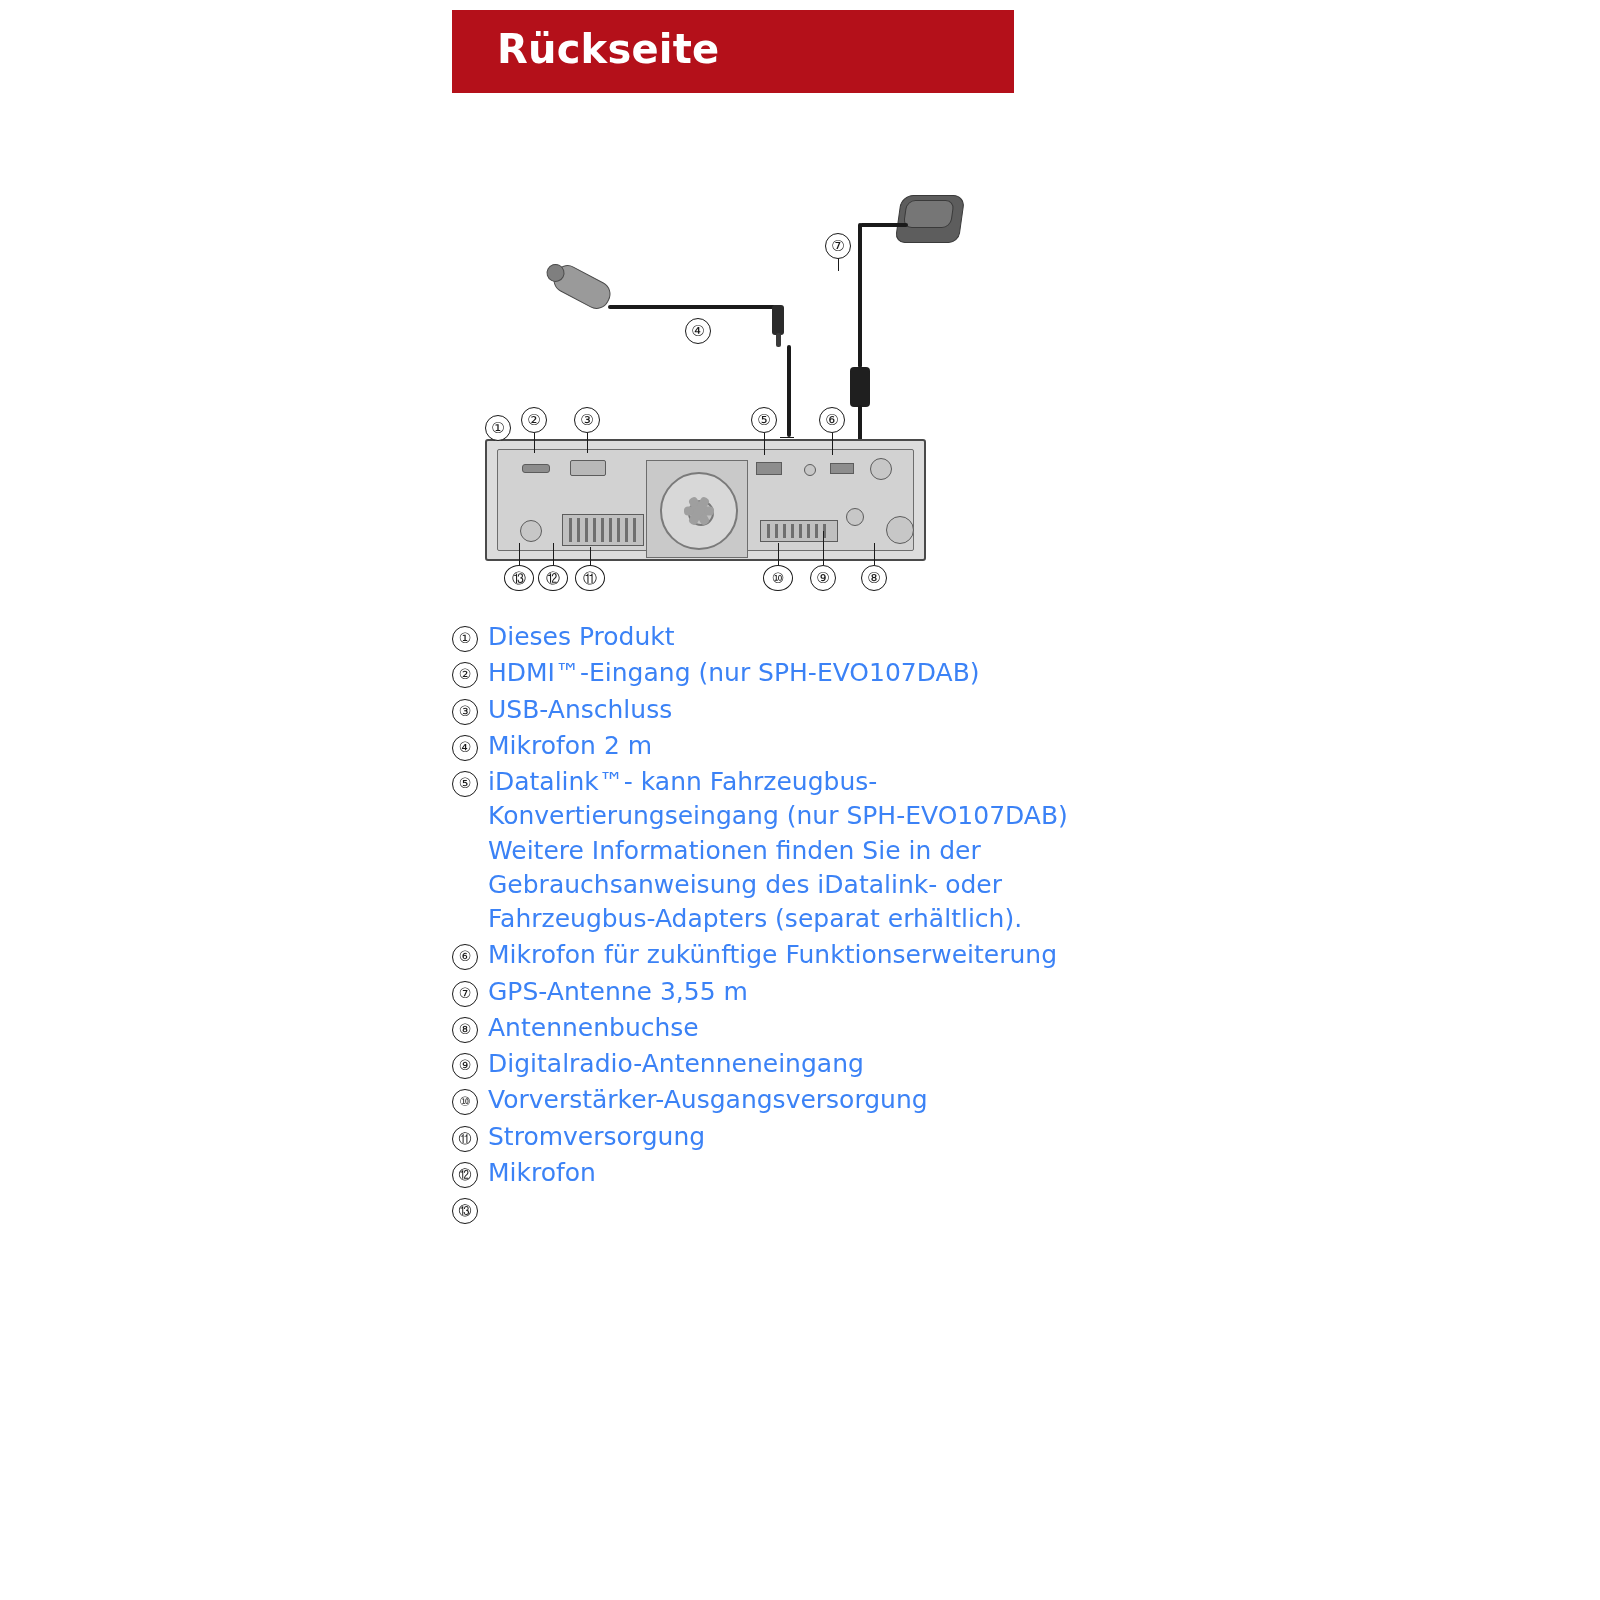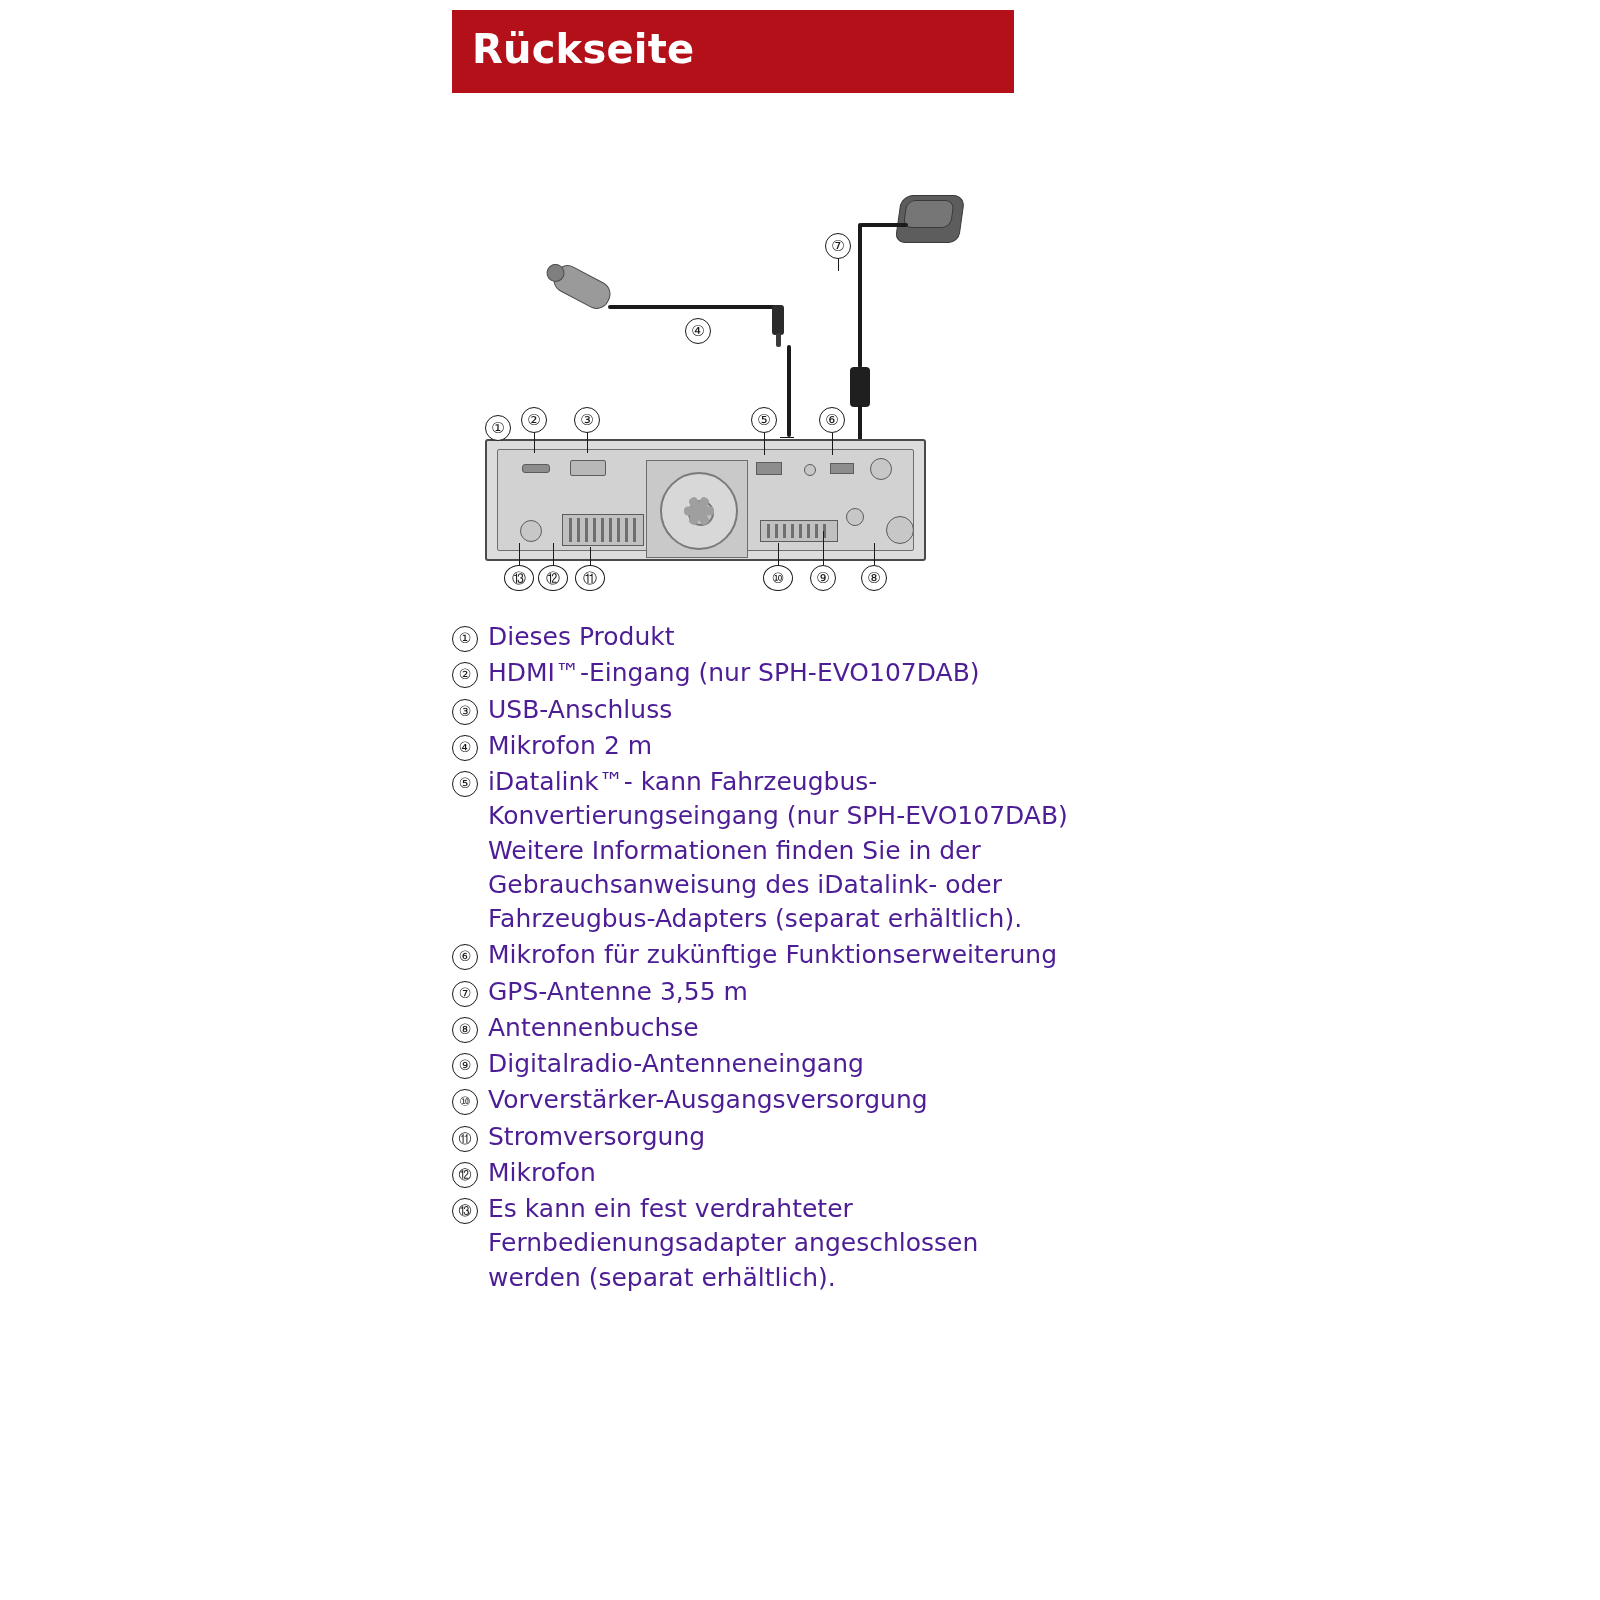--- a/index.html
+++ b/index.html
@@ -25,20 +25,21 @@
     padding: 14px 0 18px 20px;
     background: #b4101a;
     color: #ffffff;
     box-sizing: border-box;
   }
   .banner-line {
     font-size: 40px;
     font-weight: bold;
     line-height: 1.28;
     letter-spacing: 0.2px;
+    margin-left: 25px;
   }
 
   
   .diagram {
     position: absolute;
     left: 440px;
     top: 175px;
     width: 600px;
     height: 445px;
   }
@@ -254,21 +255,21 @@
     margin-top: 6px;
     margin-right: 10px;
     box-sizing: border-box;
     color: #1a1a1a;
   }
   .legend-num.wide { font-size: 13px; }
   .legend-text {
     flex: 1 1 auto;
     font-size: 25px;
     line-height: 1.37;
-    color: #4c1d95;
+    color: #3b82f6;
     font-weight: 500;
   }
   .legend-text .sub {
     display: block;
   }
 </style>
 </head>
 <body>
 
 <div class="banner">
@@ -438,17 +439,16 @@
   </div>
 
   <div class="legend-item">
     <div class="legend-num wide">⑫</div>
     <div class="legend-text">Mikrofon</div>
   </div>
 
   <div class="legend-item">
     <div class="legend-num wide">⑬</div>
     <div class="legend-text">
-      <span class="sub">Es kann ein fest verdrahteter Fernbedienungsadapter angeschlossen werden (separat erhältlich).</span>
     </div>
   </div>
 
 </div>
 
 </body></html>

